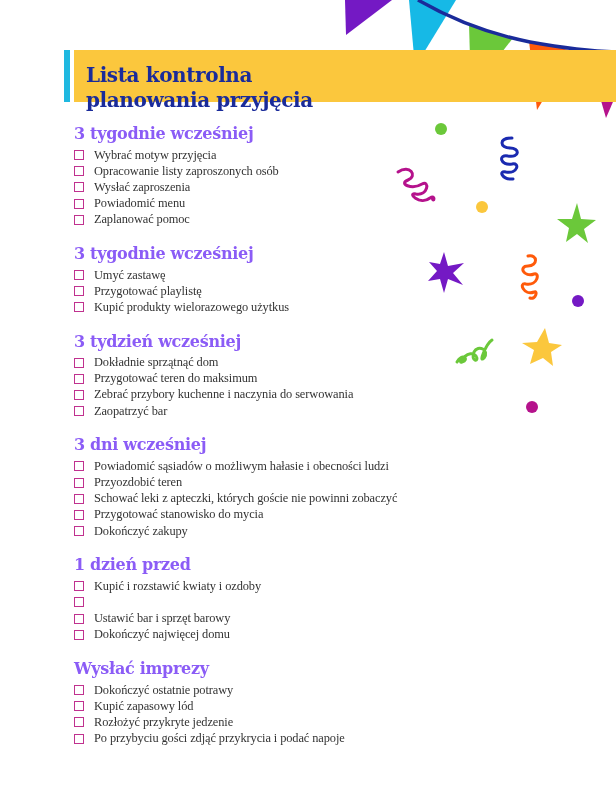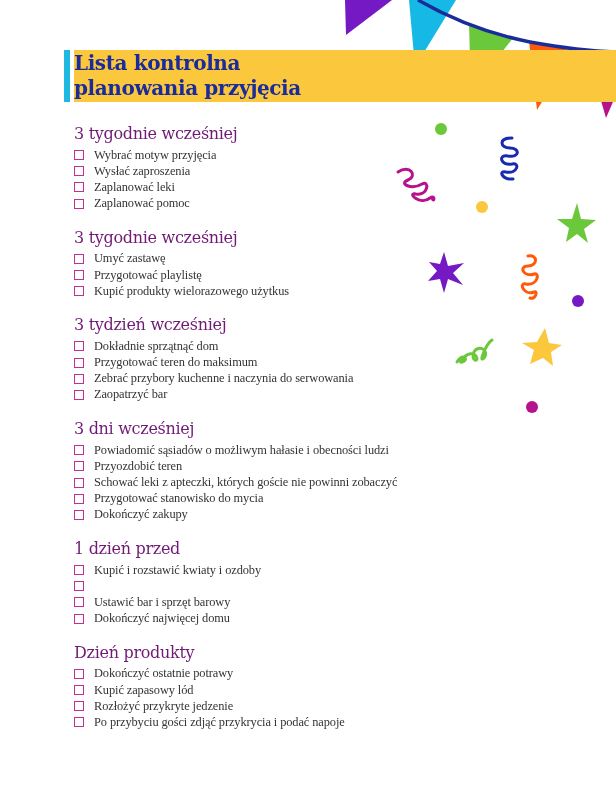--- a/index.html
+++ b/index.html
@@ -3,30 +3,30 @@
 <meta charset="utf-8">
 <style>
   html, body { margin: 0; padding: 0; }
   body {
     width: 616px; height: 800px; background: #ffffff; position: relative; overflow: hidden;
     font-family: "DejaVu Serif", "Liberation Serif", serif;
   }
   .title-accent { position: absolute; left: 64px; top: 50px; width: 6px; height: 52px; background: #1fb8e0; }
   .title-band { position: absolute; left: 74px; top: 50px; width: 542px; height: 52px; background: #fbc73d; }
   .title {
-    position: absolute; left: 74px; top: 51px; margin: 0;
+    position: absolute; left: 74px; top: 51px; margin: 12px;
     font-family: "DejaVu Serif", serif; font-weight: bold; font-size: 20px; line-height: 25px;
     color: #1a2b9a; letter-spacing: -0.4px;
   }
   .title span { display: block; }
   .content { position: absolute; left: 74px; top: 122px; width: 420px; }
   .section { margin-bottom: 14px; }
   .section h2 {
-    margin: 0 0 1px 0; font-family: "DejaVu Serif", serif; font-weight: normal;
-    font-size: 16px; line-height: 24px; color: #701a75; letter-spacing: -0.3px;
+    margin: 0 0 1px 0; font-family: "DejaVu Serif", serif; font-weight: bold;
+    font-size: 16px; line-height: 24px; color: #8b5cf6; letter-spacing: -0.3px;
   }
   .item { display: flex; align-items: center; height: 16.2px; }
   .cb {
     width: 8px; height: 8px; border: 1.5px solid #c0318f; box-sizing: content-box;
     margin-right: 10px; flex: none; background: #fff; cursor: pointer;
   }
   .item-label {
     font-family: "Liberation Serif", serif; font-size: 12.4px; color: #333333;
     white-space: nowrap; letter-spacing: -0.1px;
   }
@@ -68,25 +68,29 @@
 
 <div class="content" id="checklist">
     <div class="section">
       <h2>3 tygodnie wcześniej</h2>
       <div class="item">
         <span class="cb"></span>
         <span class="item-label">Wybrać motyw przyjęcia</span>
       </div>
       <div class="item">
         <span class="cb"></span>
+        <span class="item-label">Opracowanie listy zaproszonych osób</span>
+      </div>
+      <div class="item">
+        <span class="cb"></span>
         <span class="item-label">Wysłać zaproszenia</span>
       </div>
       <div class="item">
         <span class="cb"></span>
-        <span class="item-label">Zaplanować leki</span>
+        <span class="item-label">Powiadomić menu</span>
       </div>
       <div class="item">
         <span class="cb"></span>
         <span class="item-label">Zaplanować pomoc</span>
       </div>
     </div>
     <div class="section">
       <h2>3 tygodnie wcześniej</h2>
       <div class="item">
         <span class="cb"></span>
@@ -155,21 +159,21 @@
       <div class="item">
         <span class="cb"></span>
         <span class="item-label">Ustawić bar i sprzęt barowy</span>
       </div>
       <div class="item">
         <span class="cb"></span>
         <span class="item-label">Dokończyć najwięcej domu</span>
       </div>
     </div>
     <div class="section">
-      <h2>Dzień produkty</h2>
+      <h2>Wysłać imprezy</h2>
       <div class="item">
         <span class="cb"></span>
         <span class="item-label">Dokończyć ostatnie potrawy</span>
       </div>
       <div class="item">
         <span class="cb"></span>
         <span class="item-label">Kupić zapasowy lód</span>
       </div>
       <div class="item">
         <span class="cb"></span>

